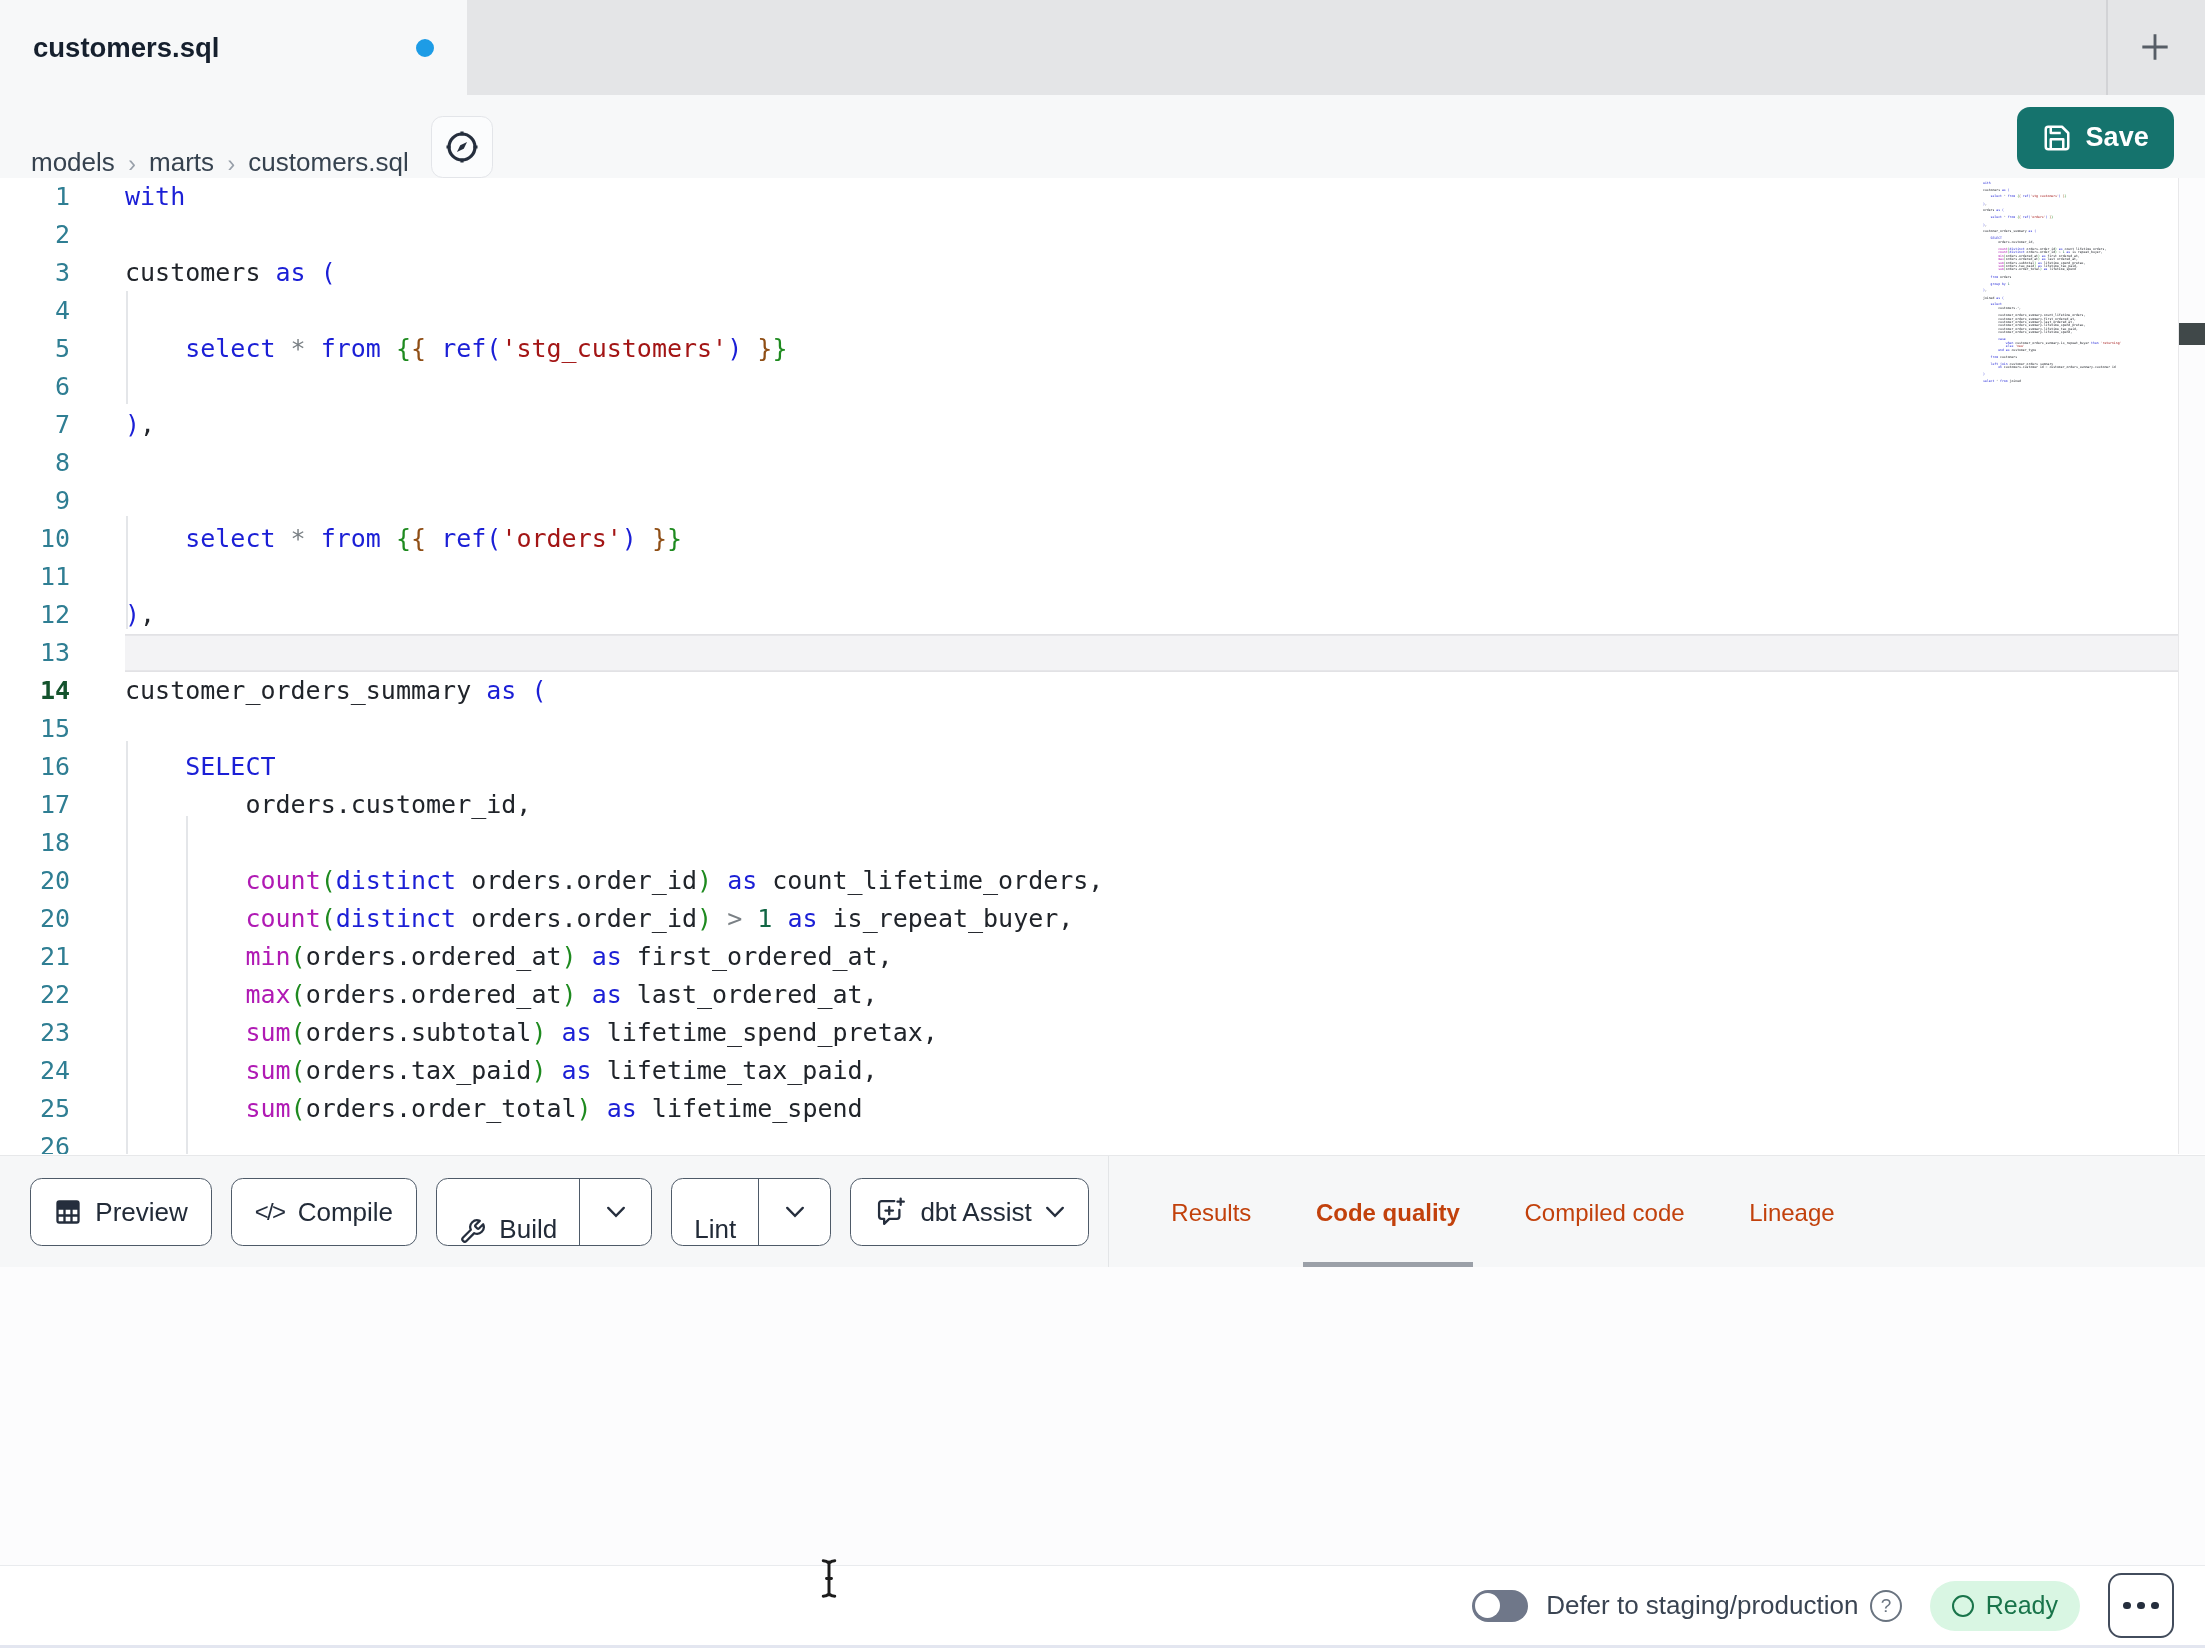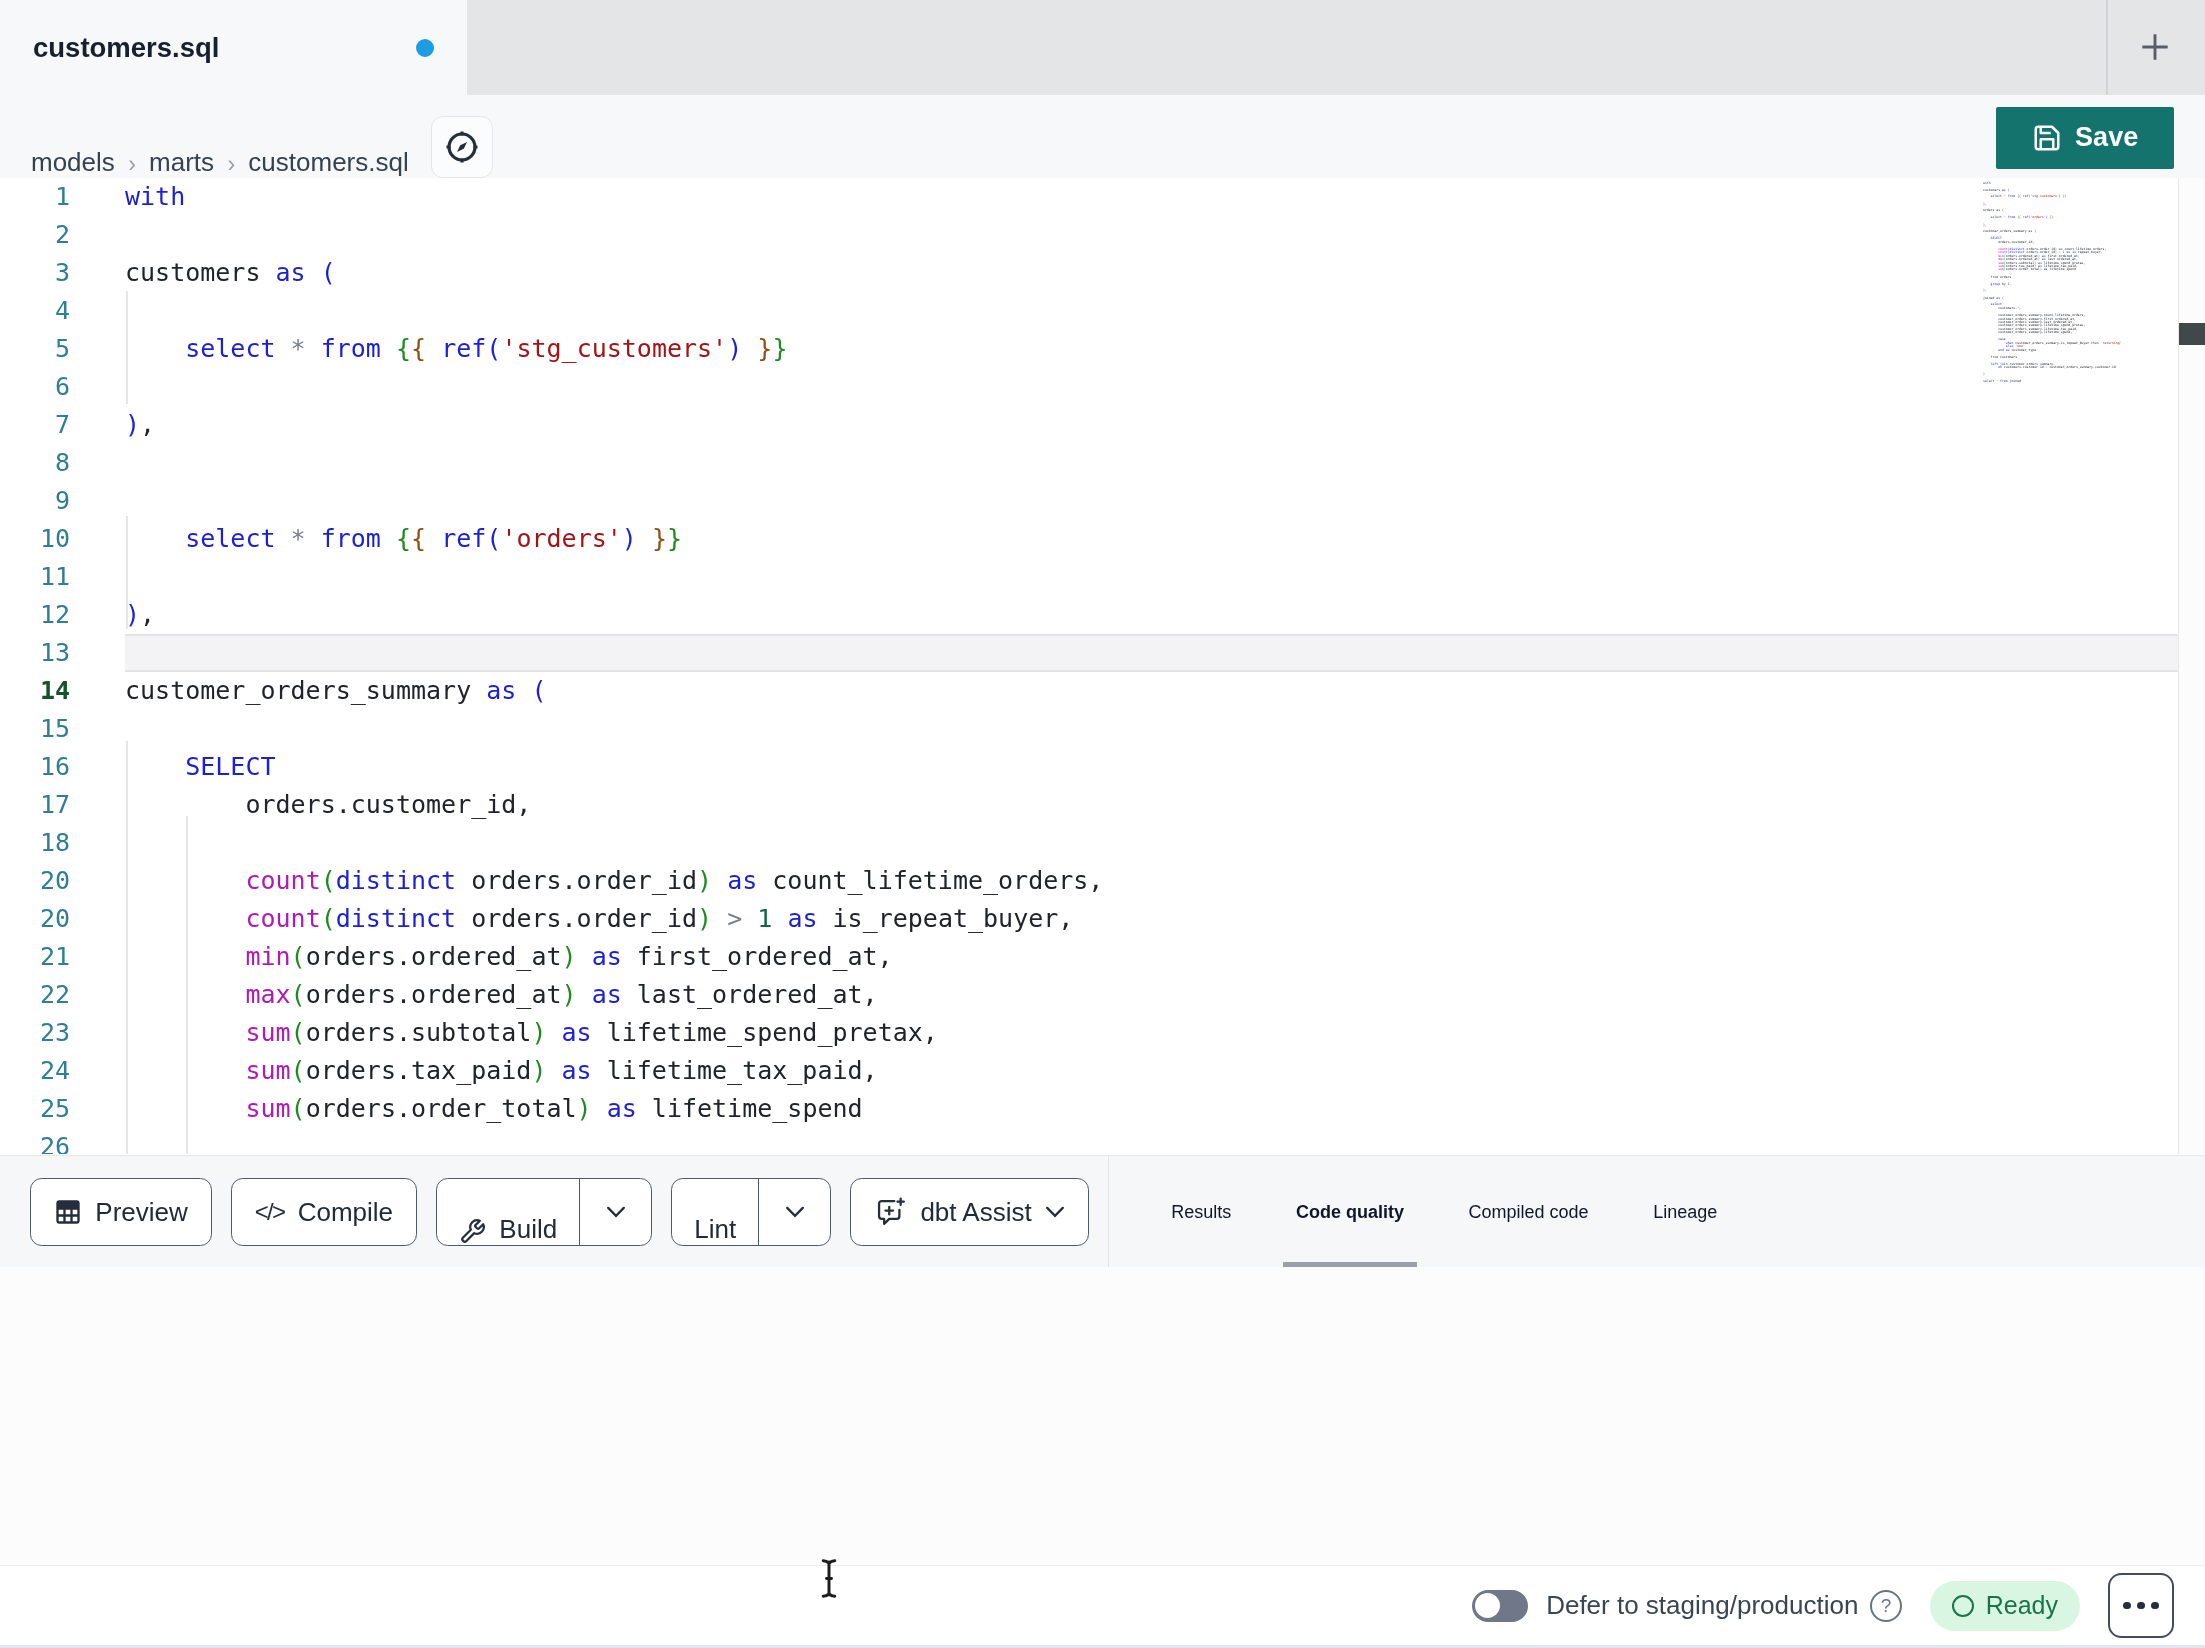--- a/index.html
+++ b/index.html
@@ -16,21 +16,21 @@
   #tabdiv { position:absolute; left:2106px; top:0; width:1.7px; height:95px; background:#d2d3d6; }
   #plusbtn { position:absolute; left:2131px; top:23px; width:48px; height:48px; display:flex; align-items:center; justify-content:center; }
 
   
   #crumbrow { position:absolute; left:0; top:95px; width:2205px; height:83px; background:#f7f8f9;
               display:flex; align-items:flex-end; padding-left:31px; }
   .crumb { font-size:26px; color:#36424f; }
   .csep { font-size:23px; color:#99a0aa; margin:0 13.3px; }
   #compassbtn { margin-left:22px; width:62px; height:62px; border:1.7px solid #e3e5e9; border-radius:11.7px;
                 background:#fbfcfd; display:flex; align-items:center; justify-content:center; }
-  #savebtn { position:absolute; right:31px; top:11.7px; width:178px; height:62px; border-radius:2px;
+  #savebtn { position:absolute; right:31px; top:11.7px; width:157px; height:62px; border-radius:13px;
              background:var(--save,#15736d); color:#fff; display:flex; align-items:center; justify-content:center; gap:13.3px; }
   #savebtn .l { font-size:27px; font-weight:600; color:#fff; }
 
   
   #editor { position:absolute; left:0; top:178px; width:2205px; height:976px; background:#fff; overflow:hidden; }
   #gutter { position:absolute; left:0; top:0; width:70px; }
   .gn { height:38px; line-height:38px; text-align:right; font-family:"DejaVu Sans Mono", monospace;
         font-size:25px; color:#2f7e93; }
   .gn.act { color:#14532d; font-weight:700; }
   #codecol { position:absolute; left:70px; top:0; right:27.5px; }
@@ -60,21 +60,21 @@
          display:flex; align-items:center; justify-content:center; gap:13.3px; padding:0 23px; font-size:26px; color:#222b38; }
   .split { height:68px; background:#fff; border:1.7px solid #4e5a68; border-radius:11.7px; display:flex; align-items:stretch; padding:0; overflow:hidden; }
   .split .main { display:flex; align-items:flex-end; gap:13.3px; padding:0 22px; font-size:26px; color:#222b38; }
   .split .caret { display:flex; align-items:center; justify-content:center; width:72px; border-left:1.7px solid #4e5a68; }
   .codeglyph { font-size:24px; letter-spacing:-1.7px; color:#252e3d; }
   #tooldiv { position:absolute; left:1108px; top:0; width:0.8px; height:113px; background:#e3e5e7; }
 
   
   #rtabs { position:absolute; left:1108px; top:0; right:0; height:113px; display:flex; align-items:center;
            padding-left:50px; gap:38px; }
-  .rtab { position:relative; height:113px; display:flex; align-items:center; padding:0 13.3px; font-size:18px; color:#0f172a; }
+  .rtab { position:relative; height:113px; display:flex; align-items:center; padding:0 13.3px; font-size:24px; color:#c2410c; }
   .rtab.active { font-weight:700; }
   .rtab.active::after { content:""; position:absolute; left:0; right:0; bottom:0; height:7.5px; background:var(--ul,#9ba0a8); }
 
   
   #panel { position:absolute; left:0; top:1267px; width:2205px; height:298px; background:#fcfcfd; }
 
   
   #statusbar { position:absolute; left:0; top:1565px; width:2205px; height:80px; background:#fff;
                border-top:0.8px solid #e9ebee; display:flex; align-items:center; justify-content:flex-end; padding-right:31px; }
   #toggle { width:56px; height:32px; border-radius:16px; background:#6f7789; position:relative; }

